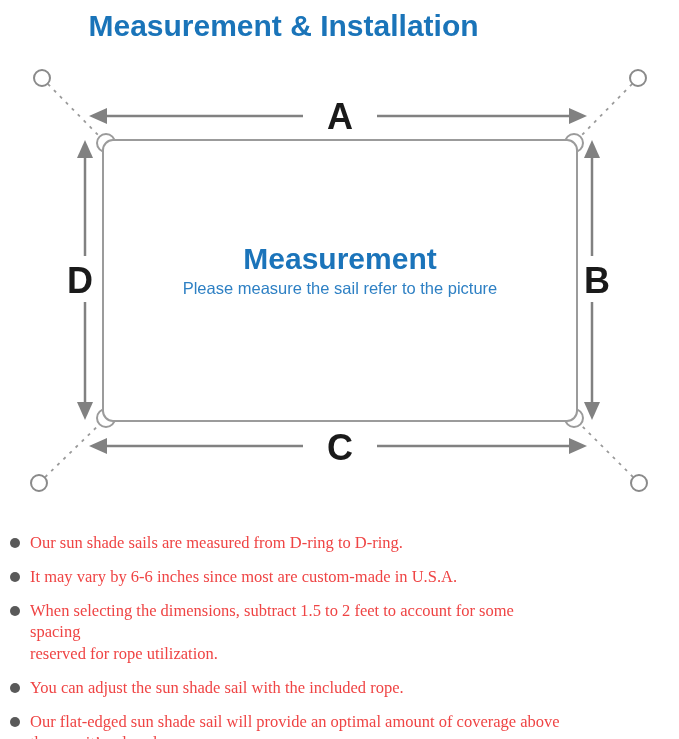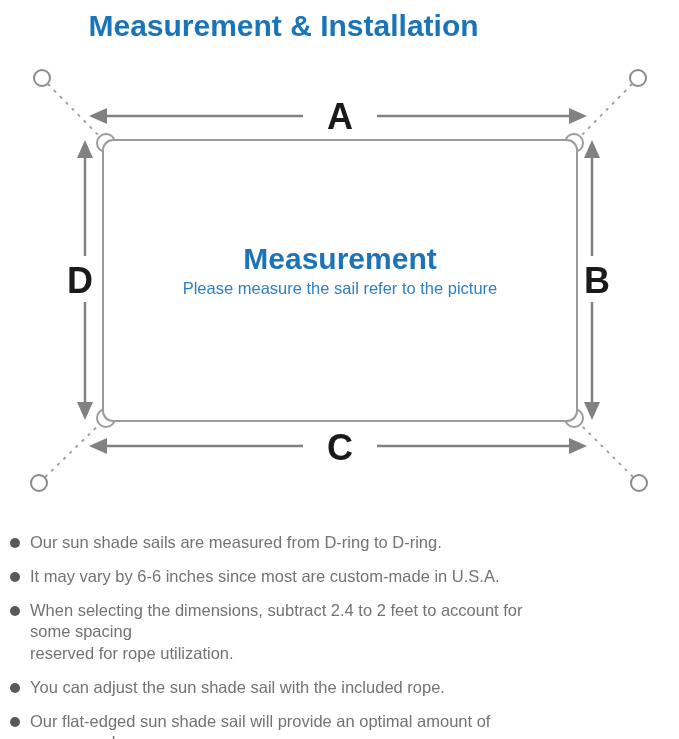--- a/index.html
+++ b/index.html
@@ -33,23 +33,24 @@
   .arrow-head { fill: #818181; stroke: none; }
 
   ul.notes {
     list-style: none;
     margin: 0; padding: 12px 6px 0 10px;
   }
   ul.notes li {
     display: flex;
     gap: 10px;
     margin-bottom: 12px;
-    color: #737373;
+    color: #ef4444;
     font-size: 16.5px;
     line-height: 1.32;
+    font-family: Liberation Serif, serif;
   }
   .dot {
     flex: 0 0 auto;
     width: 10px; height: 10px;
     border-radius: 50%;
     background: #595959;
     margin-top: 6px;
   }
   .note-text { white-space: pre-line; }
 </style>
@@ -120,21 +121,21 @@
     <li>
       <span class="dot"></span>
       <span class="note-text">Our sun shade sails are measured from D-ring to D-ring.</span>
     </li>
     <li>
       <span class="dot"></span>
       <span class="note-text">It may vary by 6-6 inches since most are custom-made in U.S.A.</span>
     </li>
     <li>
       <span class="dot"></span>
-      <span class="note-text">When selecting the dimensions, subtract 2.4 to 2 feet to account for some spacing
+      <span class="note-text">When selecting the dimensions, subtract 1.5 to 2 feet to account for some spacing
 reserved for rope utilization.</span>
     </li>
     <li>
       <span class="dot"></span>
       <span class="note-text">You can adjust the sun shade sail with the included rope.</span>
     </li>
     <li>
       <span class="dot"></span>
       <span class="note-text">Our flat-edged sun shade sail will provide an optimal amount of coverage above
 the area it’ s placed.</span>

